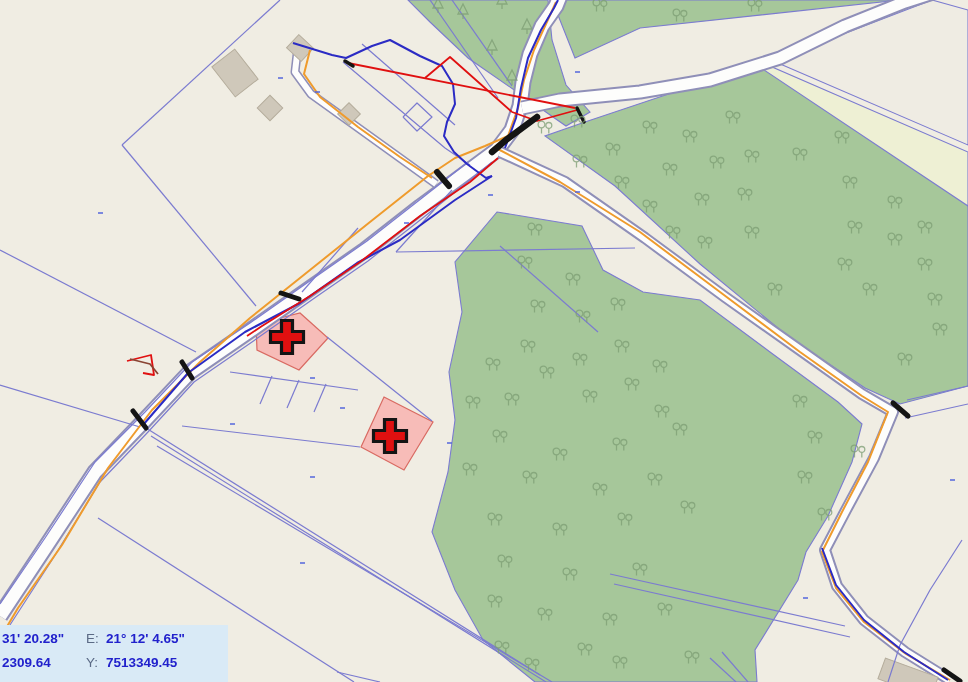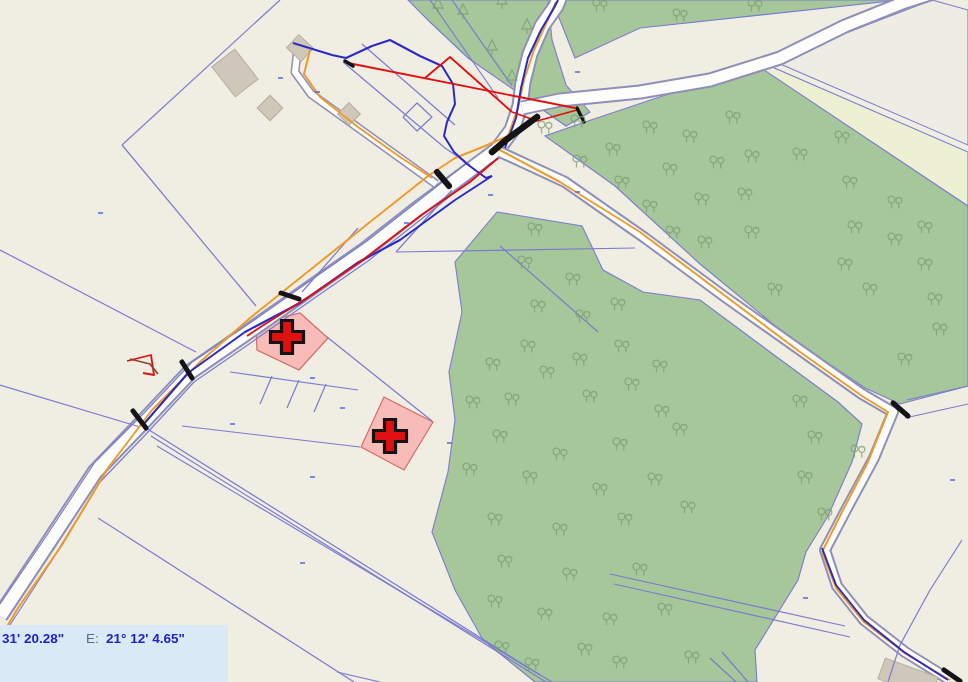--- a/index.html
+++ b/index.html
@@ -249,14 +249,19 @@
         <use href="#cross-marker" transform="translate(390 436)" fill="#e01010" stroke="#141414"></use>
       </g>
     </svg>
 
   <div id="coord-panel" style="background: rgb(217, 234, 246);">
     <div class="coord-row">
       <span class="coord-frag" style="color: rgb(33, 33, 204);">31' 20.28"</span>
       <span class="coord-label" style="color: rgb(90, 106, 133);">E:</span>
       <span class="coord-value" style="color: rgb(33, 33, 204);">21° 12' 4.65"</span>
     </div>
+    <div class="coord-row">
+      <span class="coord-frag" style="color: rgb(33, 33, 204);">2309.64</span>
+      <span class="coord-label" style="color: rgb(90, 106, 133);">Y:</span>
+      <span class="coord-value" style="color: rgb(33, 33, 204);">7513349.45</span>
+    </div>
   </div>
 </div>
 
 </body></html>

